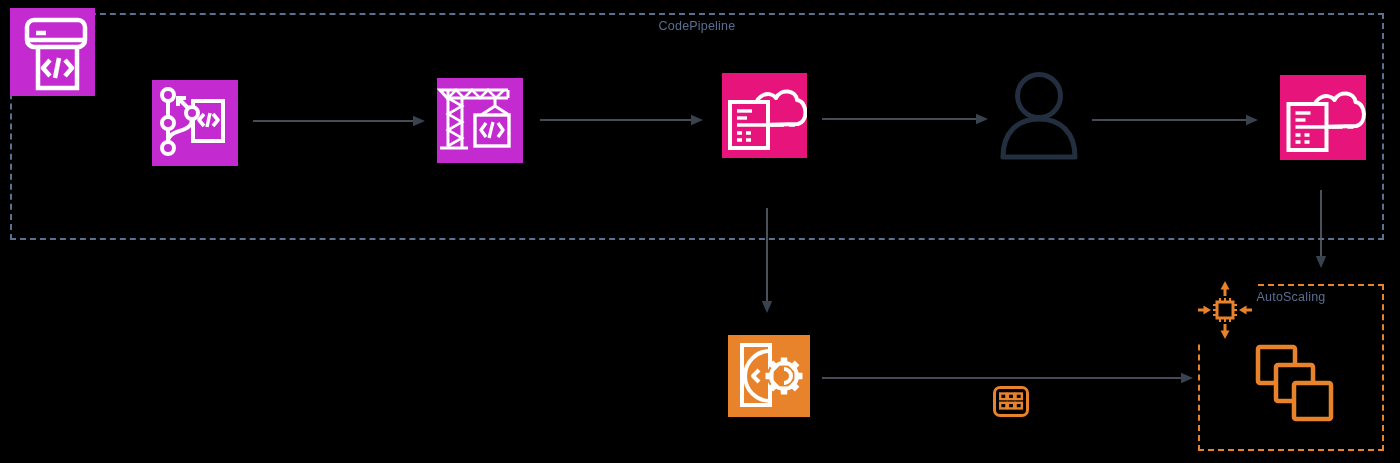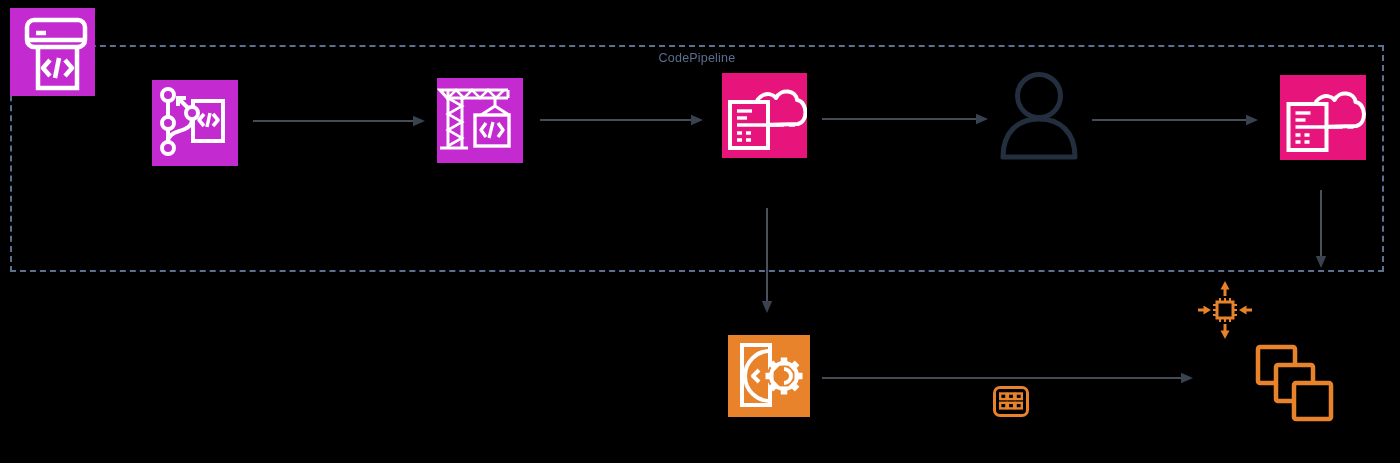--- a/index.html
+++ b/index.html
@@ -4,21 +4,21 @@
 <style>
   :root{
     --magenta:#C32BD1; --pink:#E7157B; --orange:#E8832B; --dark:#232F3E;
     --arrow:#5D6672; --arrowhead:#39434F; --group_border:#5C7190;
     --label:#5A6E90; --background:#000000;
   }
   *{margin:0;padding:0;box-sizing:border-box}
   body{background:#111;font-family:"Liberation Sans", sans-serif;}
   .canvas{position:relative;width:1400px;height:463px;background:var(--background);overflow:hidden;}
   .abs{position:absolute;}
-  .group-box{border:2px dashed var(--group_border);margin-top:32px;}
+  .group-box{border:2px dashed var(--group_border);}
   .as-box{border:2px dashed var(--orange);}
   .group-label{position:absolute;left:0;width:100%;text-align:center;
     font-size:12.5px;font-weight:400;color:var(--label);letter-spacing:.2px;}
   .dev-icon{background:var(--magenta);}
   .mgmt-icon{background:var(--pink);}
   .ssm-box{background:var(--orange);}
   .icon-svg{display:block;width:100%;height:100%;}
   svg .w-stroke{stroke:#fff;fill:none;}
   svg .m-fill{fill:var(--magenta);stroke:#fff;}
   svg .p-fill{fill:var(--pink);stroke:#fff;}
@@ -33,20 +33,23 @@
 </style>
 </head>
 <body>
 
 <div class="canvas">
 
   <div class="abs group-box" style="left:10px;top:13px;width:1374px;height:227px;">
     <div class="group-label" style="top:4px;">CodePipeline</div>
   </div>
 
+  <div class="abs as-box" style="left:1198px;top:284px;width:186px;height:167px;">
+    <div class="group-label" style="top:4px;">AutoScaling</div>
+  </div>
 
   <svg class="abs" style="left:0;top:0;" width="1400" height="463" viewBox="0 0 1400 463">
     <g>
       <line class="arrow-line" x1="253" y1="121" x2="414" y2="121"></line>
       <polygon class="arrow-head" points="425,121 413,115.8 413,126.2"></polygon>
     </g>
     <g>
       <line class="arrow-line" x1="540" y1="120" x2="692" y2="120"></line>
       <polygon class="arrow-head" points="703,120 691,114.8 691,125.2"></polygon>
     </g>

